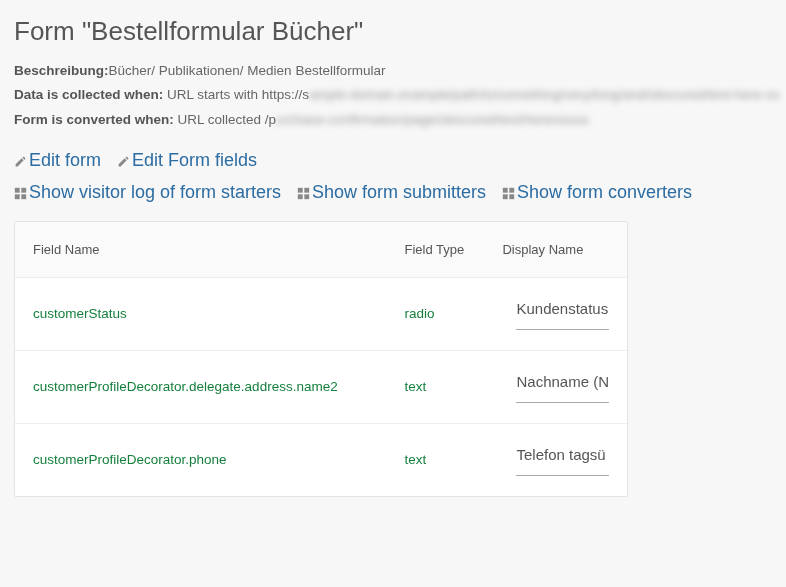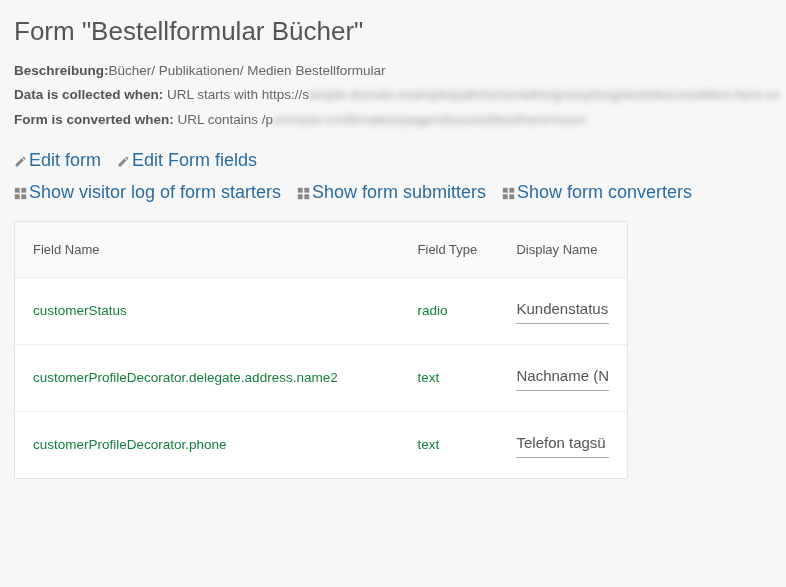--- a/index.html
+++ b/index.html
@@ -97,40 +97,41 @@
     }
     .col-name { width: 400px; overflow: hidden; text-overflow: ellipsis;}
     .col-type { width: 90px; }
     .col-display {
       color: #555;
       font-size: 15px;
     }
     .display-cell {
       display: block;
       border-bottom: 1px solid #aaa;
-      padding-bottom: 6px;
+      padding-bottom: 12px;
       padding-top: 2px;
       overflow: hidden;
       text-overflow: clip;
+      margin-left: 14px;
     }
   </style>
 </head>
 <body>
 
 <div class="page">
   <h1>Form "Bestellformular Bücher"</h1>
 
   <div class="meta-line">
     <strong>Beschreibung:</strong><span>Bücher/ Publikationen/ Medien Bestellformular</span>
   </div>
   <div class="meta-line">
     <strong>Data is collected when:</strong><span> URL starts with https://s</span><span class="blur-text">ample-domain.example/path/to/something/very/long/and/obscured/text-here-xx</span>
   </div>
   <div class="meta-line">
-    <strong>Form is converted when:</strong><span> URL contains /p</span><span class="blur-text">urchase-confirmation/page/obscured/text/here/xxxxx</span>
+    <strong>Form is converted when:</strong><span> URL collected /p</span><span class="blur-text">urchase-confirmation/page/obscured/text/here/xxxxx</span>
   </div>
 
   <div class="action-links">
     <a class="action-link">
       <span class="icon">
         <svg viewBox="0 0 16 16" width="13" height="13" fill="#888">
             <path d="M2 11.5V14h2.5l7.4-7.4-2.5-2.5L2 11.5zM13.7 4.6c.3-.3.3-.7 0-1l-1.3-1.3c-.3-.3-.7-.3-1 0l-1 1 2.5 2.5 .8-.2z"></path>
           </svg>
       </span><span>Edit form</span>
     </a>

